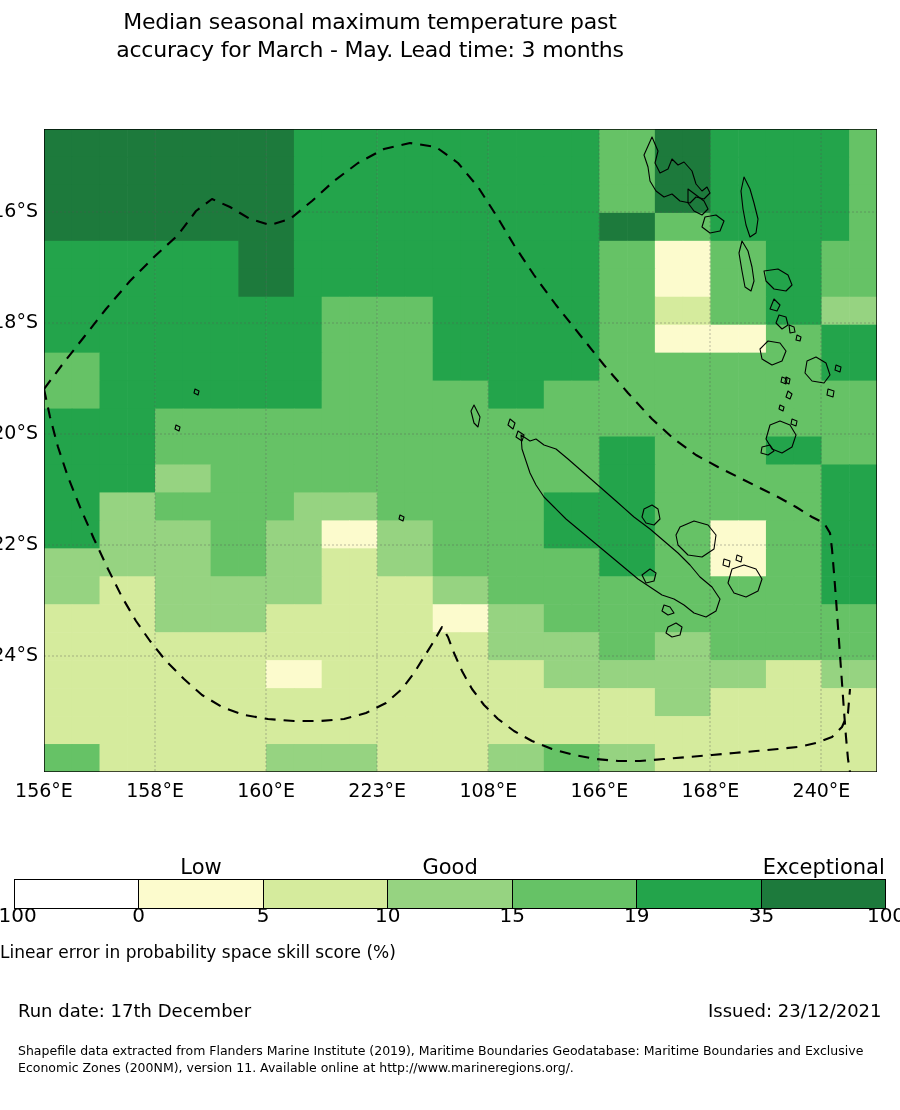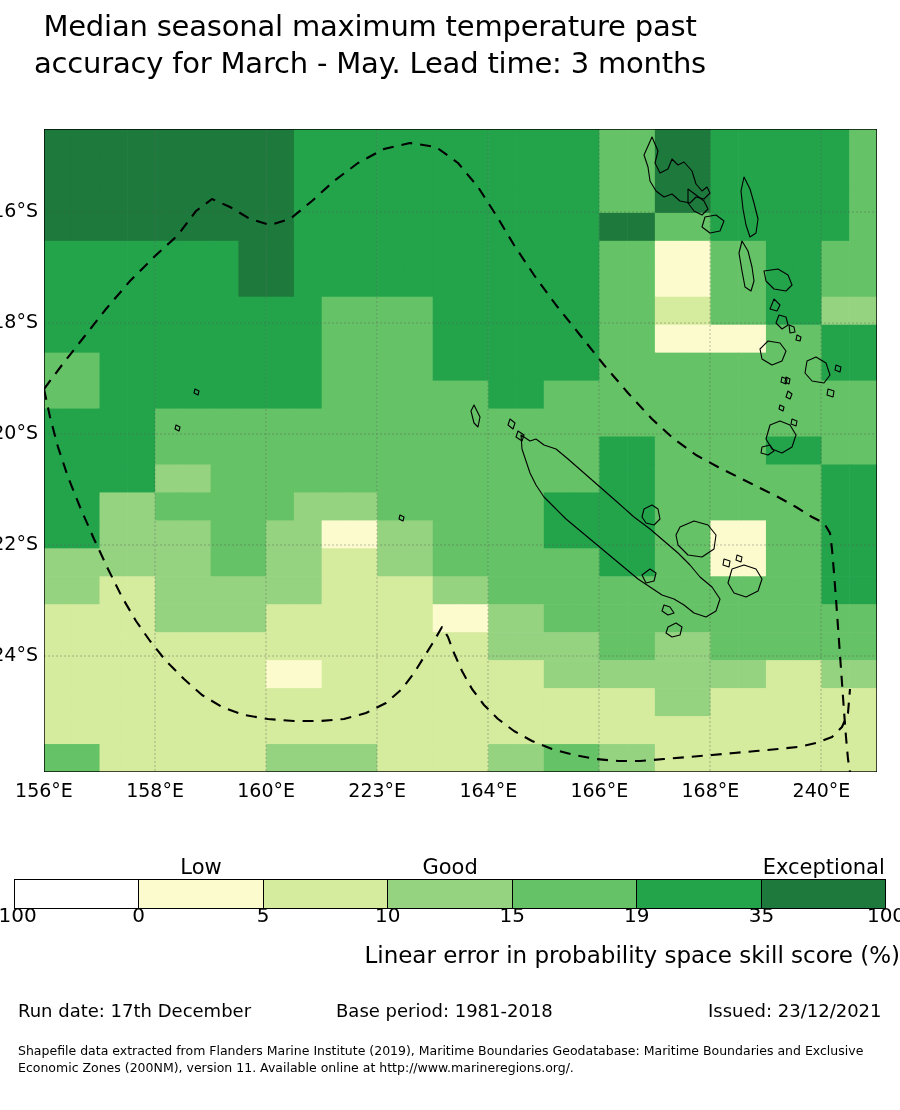--- a/index.html
+++ b/index.html
@@ -3,21 +3,21 @@
 <meta charset="utf-8">
 <style>
   html,body{margin:0;padding:0;}
   body{
     width:900px;height:1110px;background:#ffffff;
     font-family:"DejaVu Sans","Liberation Sans",sans-serif;
     color:#000;overflow:hidden;position:relative;
   }
   #title{
     position:absolute;left:0;top:8px;width:740px;text-align:center;
-    font-size:29px;line-height:1.28;font-weight:400;letter-spacing:-0.2px;
+    font-size:22px;line-height:1.28;font-weight:400;letter-spacing:-0.2px;
   }
   #map-wrap{position:absolute;left:44px;top:129px;width:833px;height:643px;}
   #map-svg{display:block;width:833px;height:643px;}
   .ytick{
     position:absolute;text-align:right;font-size:19px;
     width:60px;left:-66px;
   }
   .xtick{
     position:absolute;text-align:center;font-size:19px;
     width:120px;top:779px;
@@ -26,21 +26,21 @@
   #cbar{display:flex;width:872px;height:30px;border:1.2px solid #000;box-sizing:border-box;}
   #cbar div{height:100%;}
   .cb-seg-sep{border-right:1px solid #000;}
   .qual{
     position:absolute;font-size:21px;top:855px;white-space:nowrap;text-align:center;
   }
   .cbtick{
     position:absolute;font-size:20px;top:903px;width:100px;text-align:center;
   }
   #cbar-label{
-    position:absolute;left:0;top:942px;width:900px;text-align:right;font-size:23px;
+    position:absolute;left:0;top:942px;width:900px;text-align:left;font-size:17px;
   }
   #footer{position:absolute;left:18px;top:1000px;width:880px;}
   .frow1{position:relative;height:26px;font-size:18px;}
   .frow1 span{position:absolute;top:0;}
   .f-run{left:0;}
   .f-base{left:318px;}
   .f-issued{left:690px;}
   .f-src{font-size:16px;margin-top:2px;}
   .f-cc{font-size:14px;margin-top:3px;}
   .f-shape{font-size:12.5px;margin-top:17px;line-height:1.35;}
@@ -810,21 +810,21 @@
     <div class="ytick" style="left: -22px; top: 310.009px;">18°S</div>
     <div class="ytick" style="left: -22px; top: 420.871px;">20°S</div>
     <div class="ytick" style="left: -22px; top: 531.733px;">22°S</div>
     <div class="ytick" style="left: -22px; top: 642.595px;">24°S</div>
   </div>
 <div id="xticks">
     <div class="xtick" style="left: -16px;">156°E</div>
     <div class="xtick" style="left: 95.0667px;">158°E</div>
     <div class="xtick" style="left: 206.133px;">160°E</div>
     <div class="xtick" style="left: 317.2px;">223°E</div>
-    <div class="xtick" style="left: 428.267px;">164°E</div>
+    <div class="xtick" style="left: 428.267px;">108°E</div>
     <div class="xtick" style="left: 539.333px;">166°E</div>
     <div class="xtick" style="left: 650.4px;">168°E</div>
     <div class="xtick" style="left: 761.467px;">240°E</div>
   </div>
 
 <div id="quals">
     <div class="qual" style="left: 180.357px;">Low</div>
     <div class="qual" style="left: 422.5px;">Good</div>
     <div class="qual" style="left: 762.714px;">Exceptional</div>
   </div>
@@ -848,17 +848,16 @@
     <div class="cbtick" style="left: 462.286px;">15</div>
     <div class="cbtick" style="left: 586.857px;">19</div>
     <div class="cbtick" style="left: 711.429px;">35</div>
     <div class="cbtick" style="left: 836px;">100</div>
   </div>
 <div id="cbar-label">Linear error in probability space skill score (%)</div>
 
 <div id="footer">
   <div class="frow1">
     <span class="f-run">Run date: 17th December</span>
-    <span class="f-base">Base period: 1981-2018</span>
     <span class="f-issued">Issued: 23/12/2021</span>
   </div>
   <div class="f-shape">Shapefile data extracted from Flanders Marine Institute (2019), Maritime Boundaries Geodatabase: Maritime Boundaries and Exclusive Economic Zones (200NM), version 11. Available online at http://www.marineregions.org/.</div>
 </div>
 
 </body></html>

